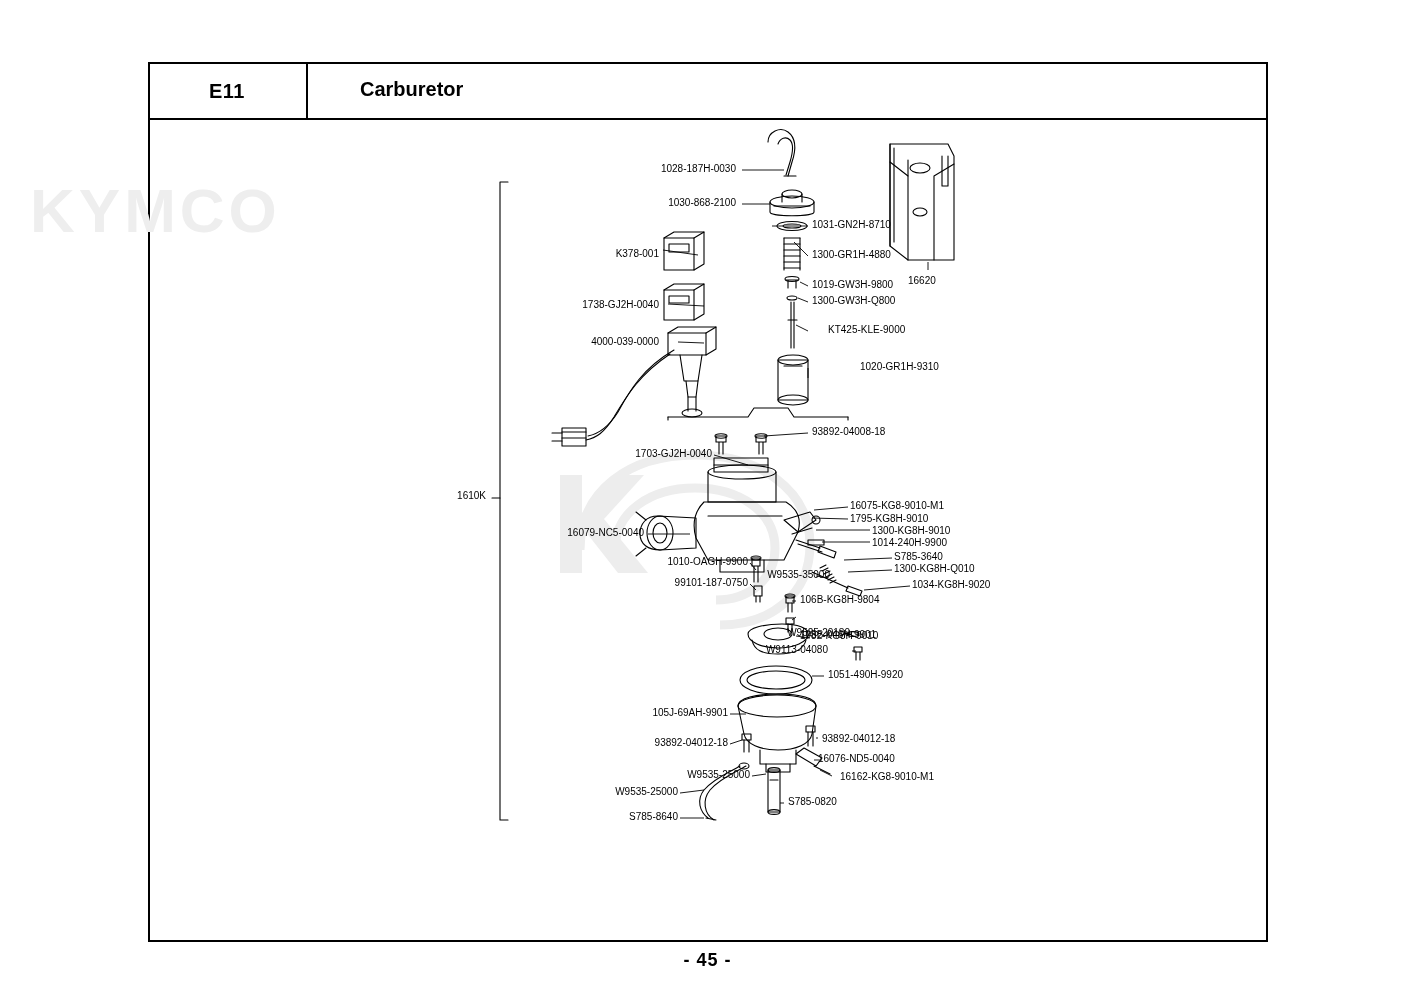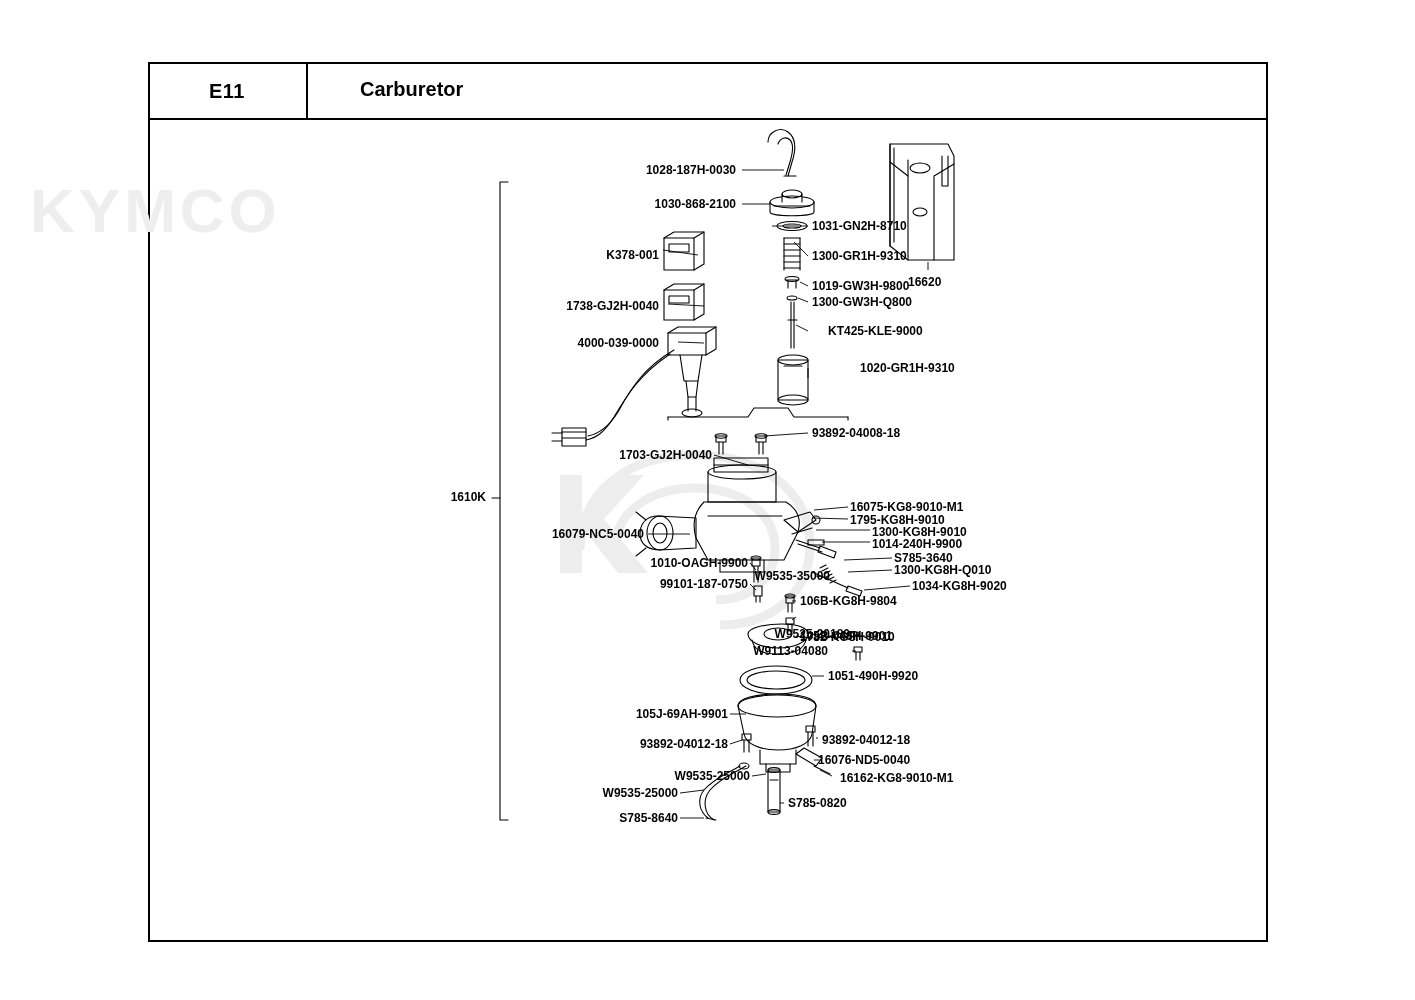--- a/index.html
+++ b/index.html
@@ -96,22 +96,22 @@
   .diagram {
     position: absolute;
     left: 148px;
     top: 120px;
     width: 1120px;
     height: 820px;
   }
   
   .lbl {
     position: absolute;
-    font-size: 12px;
-    font-weight: bold;
+    font-size: 10px;
+    font-weight: normal;
     white-space: nowrap;
     letter-spacing: 0px;
   }
   .lbl.r { text-align: right; transform: translateX(-100%); }
 </style>
 </head>
 <body>
 
 <div class="page">
 
@@ -332,21 +332,21 @@
       </g>
     </svg>
 
     
     <div class="lbl r" style="left:338px; top:370px;">1610K</div>
 
     
     <div class="lbl r" style="left:588px; top:43px;">1028-187H-0030</div>
     <div class="lbl r" style="left:588px; top:77px;">1030-868-2100</div>
     <div class="lbl" style="left:664px; top:99px;">1031-GN2H-8710</div>
-    <div class="lbl" style="left:664px; top:129px;">1300-GR1H-9310</div>
+    <div class="lbl" style="left:664px; top:129px;">1300-GR1H-4880</div>
     <div class="lbl r" style="left:511px; top:128px;">K378-001</div>
     <div class="lbl" style="left:664px; top:159px;">1019-GW3H-9800</div>
     <div class="lbl" style="left:664px; top:175px;">1300-GW3H-Q800</div>
     <div class="lbl r" style="left:511px; top:179px;">1738-GJ2H-0040</div>
     <div class="lbl" style="left:664px; top:204px;margin-left:16px;">KT425-KLE-9000</div>
     <div class="lbl r" style="left:511px; top:216px;">4000-039-0000</div>
     <div class="lbl" style="left:664px; top:241px;margin-left:48px;">1020-GR1H-9310</div>
     <div class="lbl" style="left:760px; top:155px;">16620</div>
     <div class="lbl" style="left:664px; top:306px;">93892-04008-18</div>
     <div class="lbl r" style="left:564px; top:328px;">1703-GJ2H-0040</div>
@@ -371,13 +371,14 @@
     <div class="lbl r" style="left:580px; top:617px;">93892-04012-18</div>
     <div class="lbl" style="left:674px; top:613px;">93892-04012-18</div>
     <div class="lbl" style="left:670px; top:633px;">16076-ND5-0040</div>
     <div class="lbl r" style="left:602px; top:649px;">W9535-25000</div>
     <div class="lbl" style="left:692px; top:651px;">16162-KG8-9010-M1</div>
     <div class="lbl r" style="left:530px; top:666px;">W9535-25000</div>
     <div class="lbl" style="left:640px; top:676px;">S785-0820</div>
     <div class="lbl r" style="left:530px; top:691px;">S785-8640</div>
   </div>
 
+  <div class="page-number">- 45 -</div>
 </div>
 
 </body></html>

